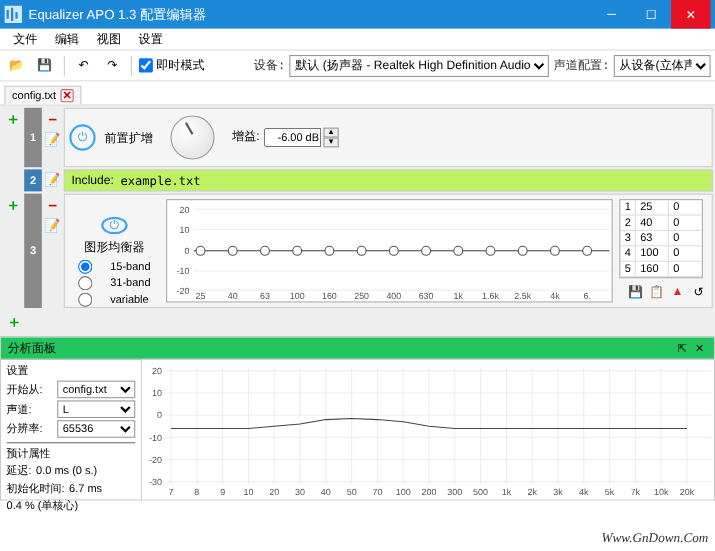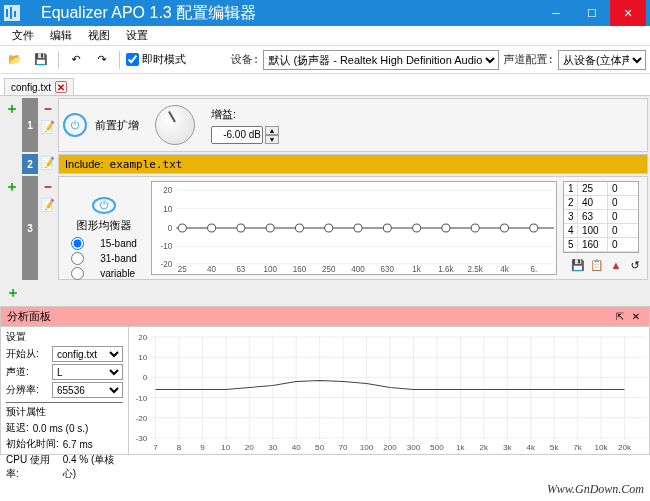--- a/index.html
+++ b/index.html
@@ -1,20 +1,20 @@
 <!DOCTYPE html>
 <html><head>
 <meta charset="utf-8">
 <style>
 * { box-sizing: border-box; margin: 0; padding: 0; font-family: "Microsoft YaHei", Tahoma, sans-serif; }
 body { width: 650px; height: 501px; background: #fff; overflow: hidden; font-size: 11px; color: #000; position: relative; }
 
 .titlebar { height: 26px; background: #1e88d8; color: #fff; display: flex; align-items: center; padding: 0 4px; }
 .titlebar .icon { width: 16px; height: 16px; margin-right: 6px; }
-.titlebar .title { flex: 1; font-size: 16px; margin-left: 15px; }
+.titlebar .title { flex: 1; font-size: 12px; }
 .winbtns { display: flex; }
 .winbtn { width: 36px; height: 26px; display: flex; align-items: center; justify-content: center; color: #fff; }
 .winbtn.close { background: #e81123; }
 
 .menubar { height: 20px; display: flex; align-items: center; padding: 0 4px; border-bottom: 1px solid #ddd; font-size: 11px; }
 .menubar span { padding: 2px 8px; font-family: Liberation Mono, monospace; }
 
 .toolbar { height: 28px; display: flex; align-items: center; padding: 0 4px; border-bottom: 1px solid #ddd; gap: 4px; }
 .tbtn { width: 22px; height: 22px; display: flex; align-items: center; justify-content: center; border: 1px solid transparent; }
 .sep { width: 1px; height: 18px; background: #ccc; margin: 0 2px; }
@@ -35,48 +35,48 @@
 .sidebtns { width: 20px; display: flex; flex-direction: column; align-items: center; padding: 2px 0; gap: 2px;}
 .addbtn { color: #0a0; font-size: 14px; font-weight: bold; }
 .delbtn { color: #c00; font-size: 14px; font-weight: bold; }
 .editbtn { font-size: 12px; }
 .panel { flex: 1; background: #f5f5f5; border: 1px solid #ccc; display: flex; align-items: center; padding: 4px; gap: 8px; }
 
 .power { width: 24px; height: 24px; border: 2px solid #3aa7f0; border-radius: 50%; display: flex; align-items: center; justify-content: center; color: #3aa7f0; }
 .knob { width: 40px; height: 40px; border-radius: 50%; border: 1px solid #999; background: radial-gradient(circle at 35% 35%, #fff, #ddd); position: relative;}
 .knob::after { content:''; position:absolute; width:2px; height:12px; background:#555; top:4px; left:50%; transform:translateX(-50%) rotate(-30deg); transform-origin: bottom;}
 .tickring { width: 56px; height: 56px; display:flex; align-items:center; justify-content:center; position:relative;}
-.gain { display: flex; flex-direction: column; gap: 4px; }
+.gain { display: flex; flex-direction: row; gap: 4px; }
 .gain input { width: 52px; height: 18px; font-size: 10px; text-align: right; }
 .spin { display:flex; gap:2px; align-items:center;}
 .spinbtns { display:flex; flex-direction:column; }
 .spinbtns div { width:14px; height:9px; border:1px solid #999; font-size:7px; text-align:center; line-height:7px; background:#eee;}
 
-.includepanel { flex: 1; background: #eab308; border: 1px solid #ccc; padding: 3px 6px; font-size: 11px; display:flex; align-items:center; gap:6px;}
+.includepanel { flex: 1; background: #bef264; border: 1px solid #ccc; padding: 3px 6px; font-size: 11px; display:flex; align-items:center; gap:6px;}
 
 .eqpanel { flex: 1; background: #f5f5f5; border: 1px solid #ccc; padding: 4px; display: flex; gap: 6px; }
 .eqleft { width: 82px; display: flex; flex-direction: column; align-items: center; gap: 4px; padding-top: 16px;}
 .eqleft .title { font-size: 11px; text-align: left; }
 .radios { font-size: 10px; display:flex; flex-direction:column; gap:2px;}
 .radios label { display:flex; align-items:center; gap:16px; }
 .eqgraph { flex: 1; background: #fff; border: 1px solid #aaa; position: relative; }
 .eqgraph svg { width: 100%; height: 100%; }
 .eqtable { width: 76px; background: #fff; border: 1px solid #aaa; font-size: 10px; overflow: hidden; }
 .eqtable .trow { display: flex; border-bottom: 1px solid #ddd; }
 .eqtable .trow div { padding: 1px 4px; }
 .eqtable .trow div:nth-child(1) { width: 14px; border-right: 1px solid #ddd; }
 .eqtable .trow div:nth-child(2) { width: 30px; border-right: 1px solid #ddd; }
 .eqtable .trow div:nth-child(3) { flex: 1; }
 .eqicons { display:flex; gap:3px; justify-content:flex-end; padding-top:2px;}
 .eqicons span { width:16px; height:16px; display:flex; align-items:center; justify-content:center; font-size:11px;}
 .eqright { width: 80px; display:flex; flex-direction:column; gap:2px;}
 
 .addrow { padding: 2px 4px; }
 
-.analysishdr { background: #fca5a5; border: 1px solid #ccc; padding: 2px 6px; display: flex; align-items: center; font-size: 11px; }
+.analysishdr { background: #22c55e; border: 1px solid #ccc; padding: 2px 6px; display: flex; align-items: center; font-size: 11px; }
 .analysishdr .spacer { flex: 1; }
 .analysishdr .wbtn { width: 14px; height: 14px; display:flex; align-items:center; justify-content:center; font-size:10px; margin-left:2px;}
 
 .analysis { display: flex; border: 1px solid #ccc; border-top: none; height: 128px;}
 .analeft { width: 128px; padding: 3px 5px; font-size: 10px; border-right: 1px solid #ccc; display:flex; flex-direction:column; gap:2px;}
 .analeft .frow { display: flex; align-items: center; gap: 4px; }
 .analeft .frow .flbl { width: 42px; }
 .analeft select, .analeft input { flex: 1; font-size:10px; height:16px; border:1px solid #999;}
 .anagraph { flex: 1; background: #fff; position: relative; }
 .anagraph svg { width: 100%; height: 100%; }
@@ -328,21 +328,20 @@
     <div style="border-top:1px solid #737373; margin-top:2px; padding-top:2px">预计属性</div>
     <div class="frow">
         <span>延迟:</span>
         <span>0.0 ms (0 s.)</span>
       </div>
     <div class="frow">
         <span>初始化时间:</span>
         <span>6.7 ms</span>
       </div>
     <div class="frow">
-        <span>CPU 使用率:</span>
         <span>0.4 % (单核心)</span>
       </div>
   </div>
   <div class="anagraph">
     <svg viewBox="0 0 510 126" preserveAspectRatio="none">
       <g id="ana-ygrid">
           <line x1="22" y1="10" x2="508" y2="10" class="grid-line"></line>
           <line x1="22" y1="30" x2="508" y2="30" class="grid-line"></line>
           <line x1="22" y1="50" x2="508" y2="50" class="grid-line"></line>
           <line x1="22" y1="70" x2="508" y2="70" class="grid-line"></line>

